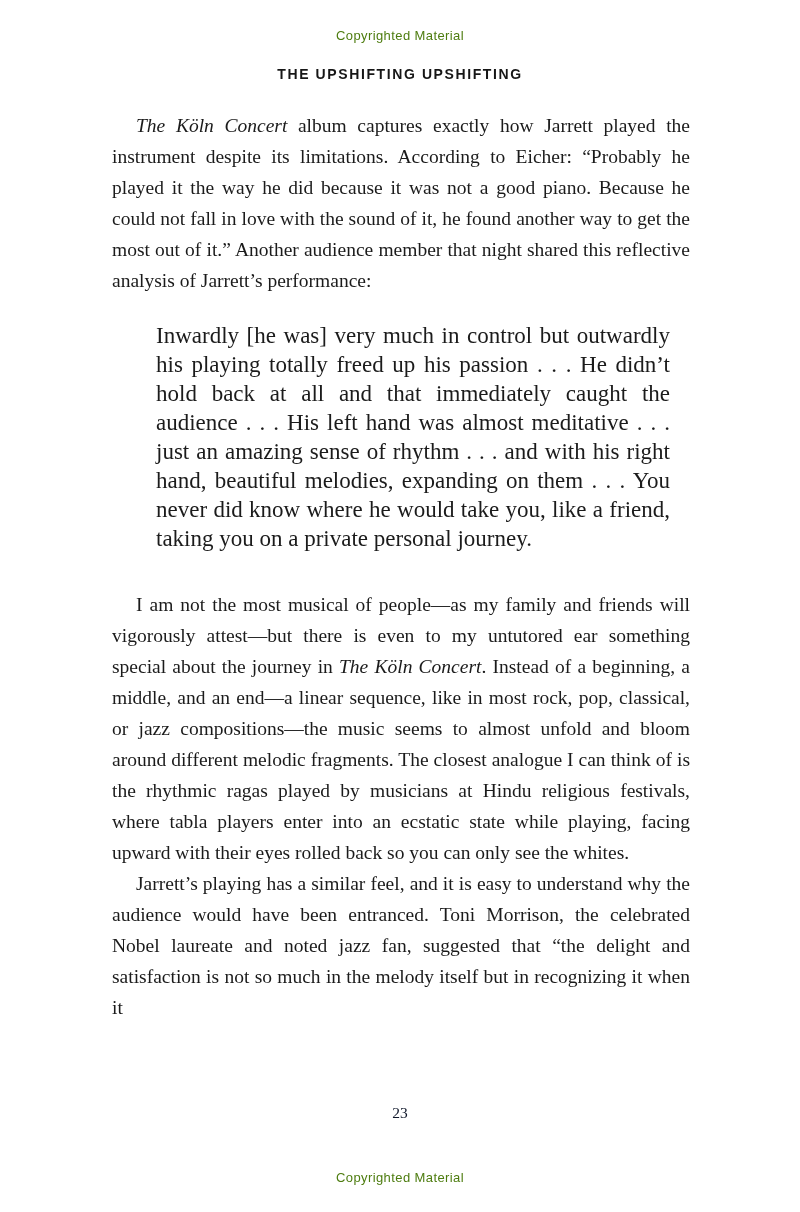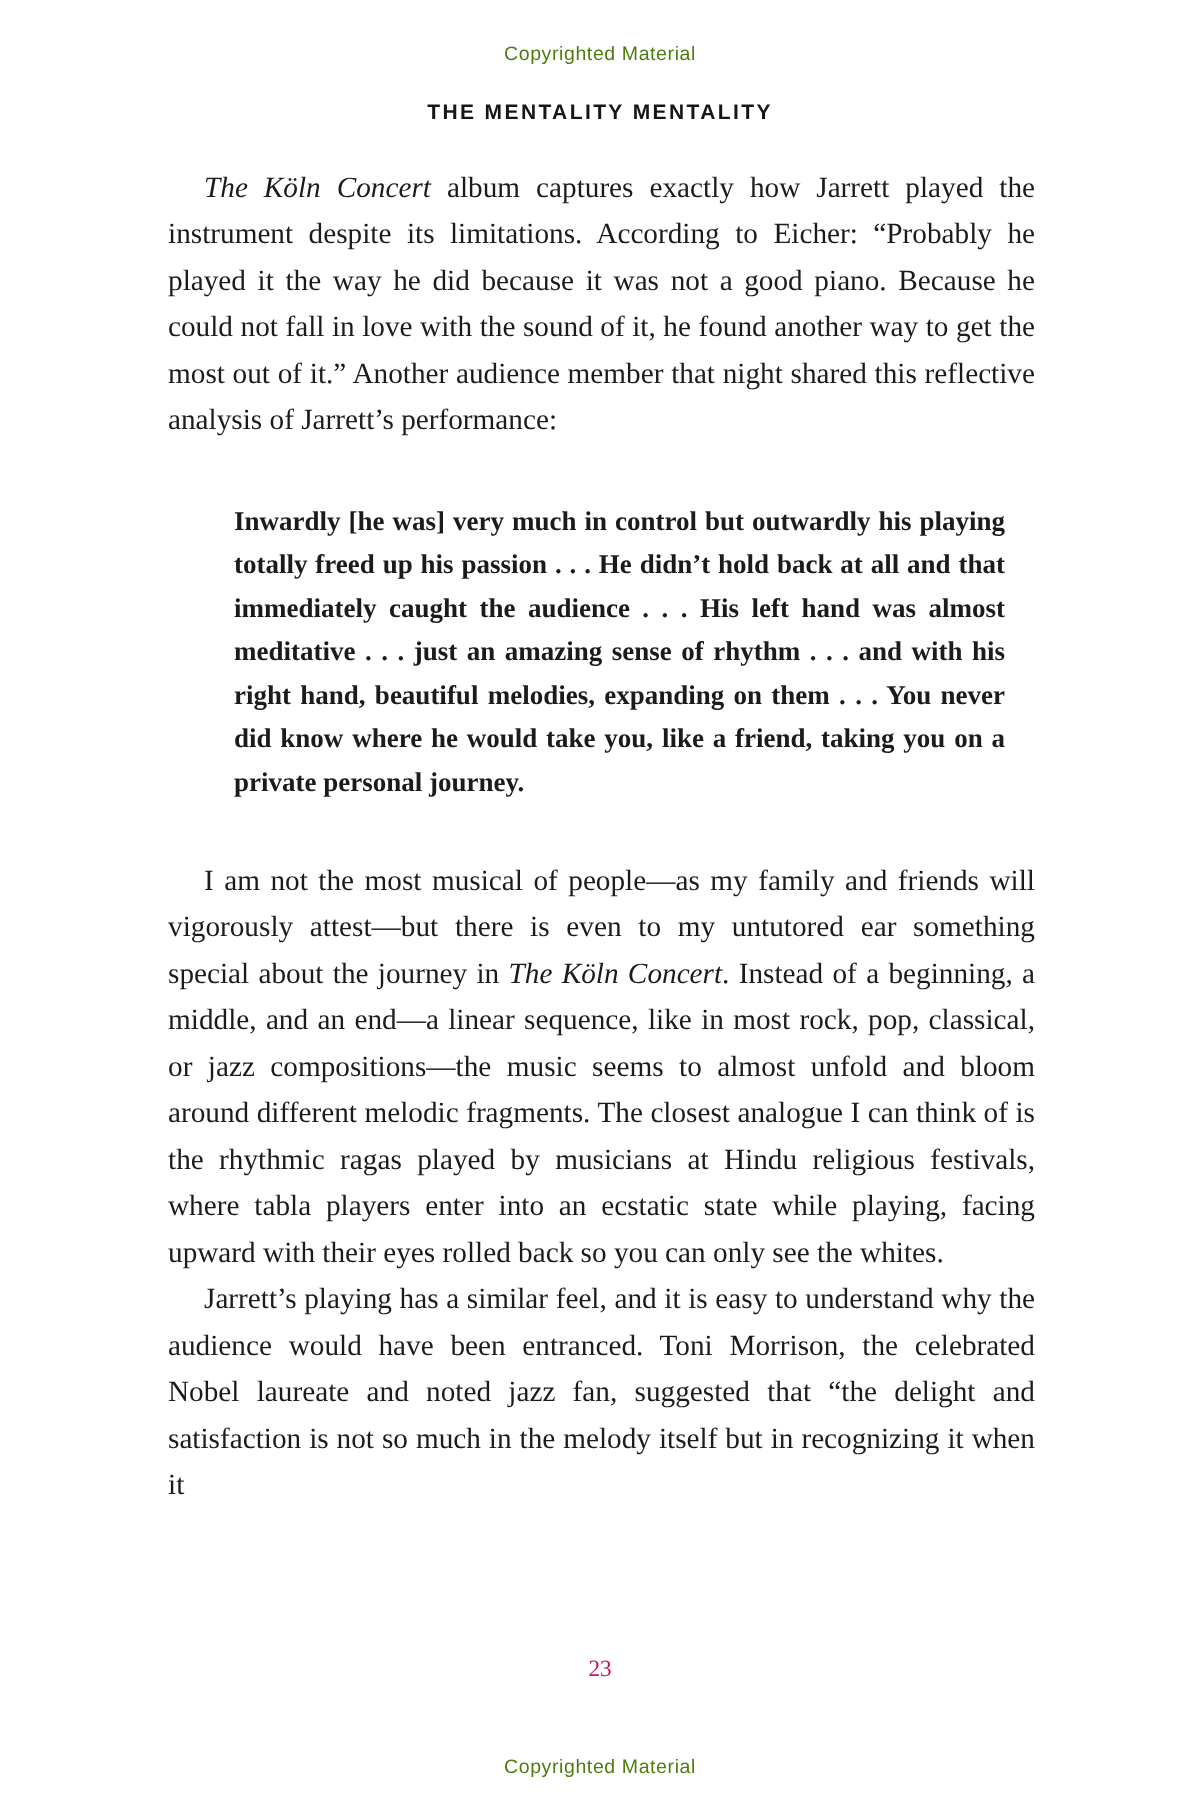--- a/index.html
+++ b/index.html
@@ -51,47 +51,46 @@
     text-align: justify;
   }
   .page-body p {
     margin: 0;
     padding: 0;
   }
   .page-body p.indent {
     text-indent: 24px;
   }
   .page-body p.quote {
-    margin: 37px 0 36px 44px;
+    margin: 25px 0 36px 44px;
     width: 514px;
-    font-size: 18px;
+    font-size: 23px;
     line-height: 29px;
     text-indent: 0;
-    font-weight: bold;
   }
   .italic {
     font-style: italic;
   }
   .page-number {
     position: absolute;
     top: 1104px;
     left: 0;
     width: 100%;
     text-align: center;
     font-size: 15.5px;
-    color: #be185d;
+    color: #0f172a;
   }
 </style>
 </head>
 <body>
 
 <div class="page">
   <div class="top-notice">Copyrighted Material</div>
 
-  <div class="running-header">THE MENTALITY MENTALITY</div>
+  <div class="running-header">THE UPSHIFTING UPSHIFTING</div>
 
   <div class="page-body">
       <p class="indent"><span class="italic">The Köln Concert</span><span> album captures exactly how Jarrett played the instrument despite its limitations. According to Eicher: “Probably he played it the way he did because it was not a good piano. Because he could not fall in love with the sound of it, he found another way to get the most out of it.” Another audience member that night shared this reflective analysis of Jarrett’s performance:</span></p>
       <p class="quote"><span>Inwardly [he was] very much in control but outwardly his playing totally freed up his passion . . . He didn’t hold back at all and that immediately caught the audience . . . His left hand was almost meditative . . . just an amazing sense of rhythm . . . and with his right hand, beautiful melodies, expanding on them . . . You never did know where he would take you, like a friend, taking you on a private personal journey.</span></p>
       <p class="indent"><span>I am not the most musical of people—as my family and friends will vigorously attest—but there is even to my untutored ear something special about the journey in </span><span class="italic">The Köln Concert</span><span>. Instead of a beginning, a middle, and an end—a linear sequence, like in most rock, pop, classical, or jazz compositions—the music seems to almost unfold and bloom around different melodic fragments. The closest analogue I can think of is the rhythmic ragas played by musicians at Hindu religious festivals, where tabla players enter into an ecstatic state while playing, facing upward with their eyes rolled back so you can only see the whites.</span></p>
       <p class="indent"><span>Jarrett’s playing has a similar feel, and it is easy to understand why the audience would have been entranced. Toni Morrison, the celebrated Nobel laureate and noted jazz fan, suggested that “the delight and satisfaction is not so much in the melody itself but in recognizing it when it</span></p>
     </div>
 
   <div class="page-number">23</div>
 

